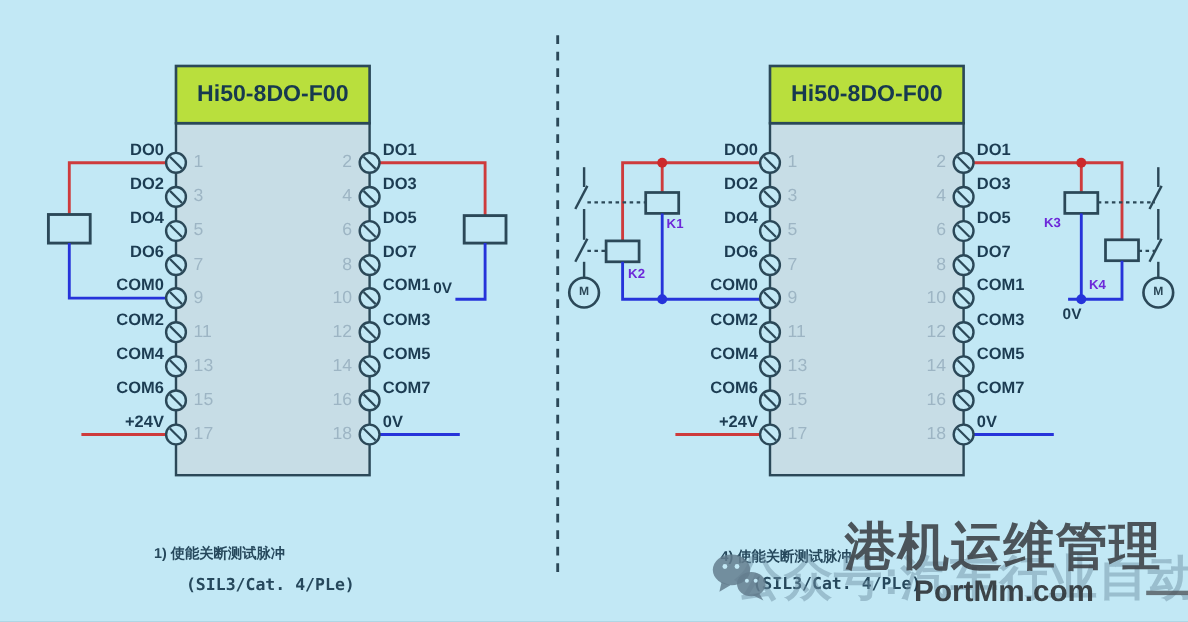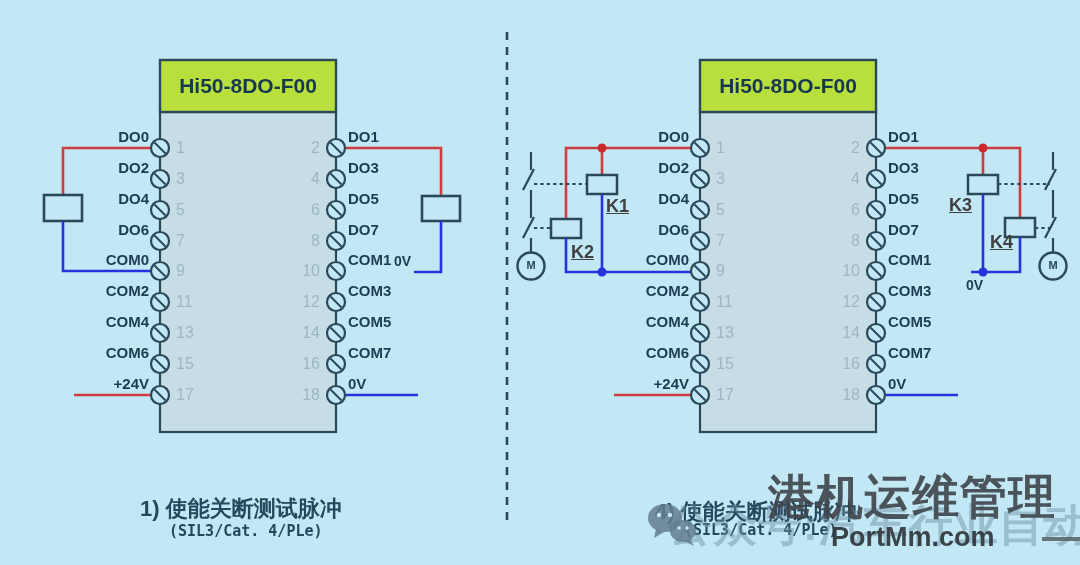--- a/index.html
+++ b/index.html
@@ -3,24 +3,24 @@
 <meta charset="utf-8">
 <style>
   html,body{margin:0;padding:0;background:#9fc9d8;}
   .canvas{position:relative;width:1080px;height:565px;background:#c2e8f5;overflow:hidden;
           font-family:"Liberation Sans",sans-serif;}
   svg{position:absolute;left:0;top:0;}
   .lbl{position:absolute;color:#1c3c52;font-weight:bold;font-size:15px;line-height:16px;white-space:nowrap;}
   .pin-no{position:absolute;color:#9db5c4;font-size:16px;line-height:18px;white-space:nowrap;}
   .module-title{position:absolute;width:176px;height:52px;line-height:52px;text-align:center;
           font-size:21px;font-weight:600;color:#17394f;letter-spacing:0px;}
-  .k-label{position:absolute;color:#404040;font-weight:bold;font-size:18px;white-space:nowrap;text-decoration:underline;}
+  .k-label{position:absolute;color:#6d28d9;font-weight:bold;font-size:12px;white-space:nowrap;}
   .m-label{position:absolute;width:22px;text-align:center;color:#2b4858;font-weight:bold;font-size:11px;}
   .gnd{position:absolute;color:#1c3c52;font-weight:bold;font-size:14px;white-space:nowrap;}
-  .caption{position:absolute;color:#26485c;font-size:22px;font-weight:600;white-space:nowrap;}
+  .caption{position:absolute;color:#26485c;font-size:13px;font-weight:600;white-space:nowrap;}
   .caption-sub{position:absolute;color:#26485c;font-size:15px;font-weight:600;white-space:nowrap;
           font-family:"DejaVu Sans Mono","Liberation Mono",monospace;}
   .wm-faint{position:absolute;color:rgba(110,145,162,0.48);font-size:44px;font-weight:bold;
           white-space:nowrap;letter-spacing:1px;}
   .wm-brand{position:absolute;color:rgba(62,68,73,0.9);font-size:47px;font-weight:800;
           white-space:nowrap;letter-spacing:1px;}
   .wm-site{position:absolute;color:rgba(48,53,58,0.92);font-size:27px;font-weight:bold;white-space:nowrap;}
   .wm-dash{position:absolute;left:1042px;top:537px;width:38px;height:4px;background:rgba(80,86,92,0.8);}
   .pin{fill:#c2e8f5;stroke:#2b4858;stroke-width:2.2;}
   .pin-slash{stroke:#2b4858;stroke-width:2;}
@@ -251,21 +251,21 @@
     </div>
 
   <div class="module-title" style="left:160px;top:60px;">Hi50-8DO-F00</div>
   <div class="module-title" style="left:700px;top:60px;">Hi50-8DO-F00</div>
 
   <div class="gnd" style="right:669px;top:253px;">0V</div>
 
   <div class="k-label" style="left:606px;top:196px;">K1</div>
   <div class="k-label" style="left:571px;top:242px;">K2</div>
   <div class="k-label" style="left:949px;top:195px;">K3</div>
-  <div class="k-label" style="left:990px;top:232px;">K4</div>
+  <div class="k-label" style="left:990px;top:252px;">K4</div>
   <div class="gnd" style="left:966px;top:277px;">0V</div>
   <div class="m-label" style="left:520px;top:259px;">M</div>
   <div class="m-label" style="left:1042px;top:259px;">M</div>
 
   <div class="caption" style="left:140px;top:494px;">1) 使能关断测试脉冲</div>
   <div class="caption-sub" style="left:169px;top:522px;">(SIL3/Cat. 4/PLe)</div>
   <div class="caption" style="left:655px;top:497px;">4) 使能关断测试脉冲</div>
   <div class="caption-sub" style="left:684px;top:521px;">(SIL3/Cat. 4/PLe)</div>
 
   <div class="wm-faint" style="left:668px;top:496px;">公众号:汽车行业自动化</div>

